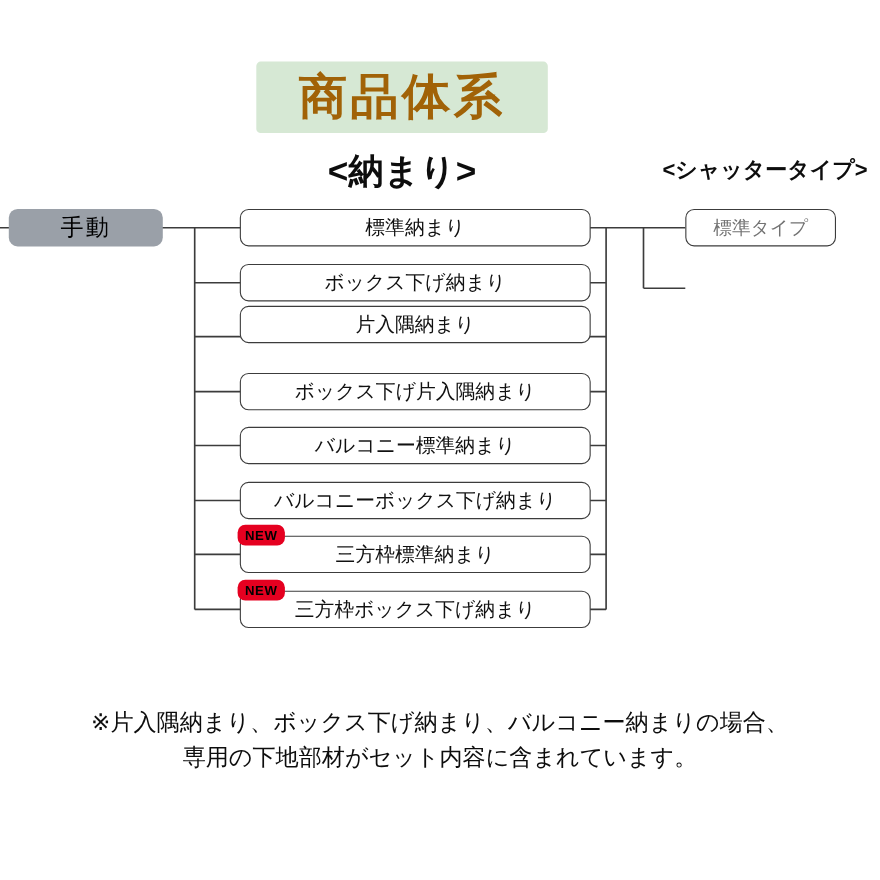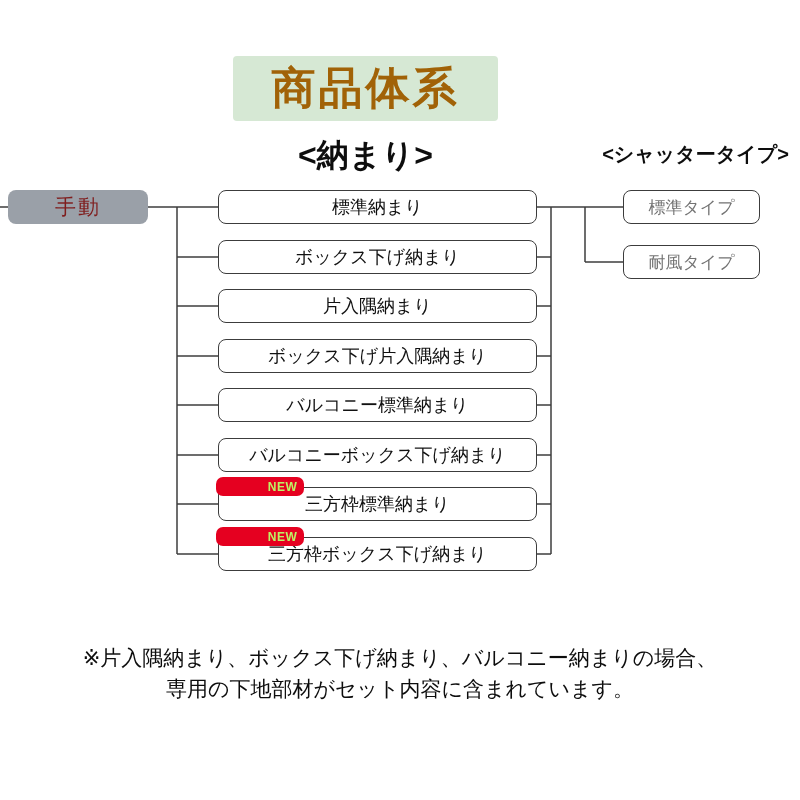--- a/index.html
+++ b/index.html
@@ -9,29 +9,29 @@
   .title-box{position:absolute;left:233px;top:56px;width:265px;height:65px;
              background:var(--title-bg,#d6e8d4);border-radius:4px;
              display:flex;align-items:center;justify-content:center;
              font-size:44px;font-weight:bold;letter-spacing:3px;color:#a16207;z-index:1;}
   .col-header{position:absolute;font-weight:bold;color:#0d0d0d;text-align:center;z-index:1;}
   .osamari-header{left:233px;top:134px;width:265px;font-size:32px;}
   .shutter-header{left:588px;top:141px;width:215px;font-size:20px;}
   .node{position:absolute;box-sizing:border-box;height:34px;border-radius:8px;
         display:flex;align-items:center;justify-content:center;z-index:1;}
   .root-node{left:8px;top:190px;width:140px;background:var(--root-fill,#9aa0a8);
-             color:#7f1d1d;font-size:21px;letter-spacing:2px;}
+             color:#000000;font-size:21px;letter-spacing:2px;}
   .mid-node{left:218px;width:319px;background:#fff;
             border:1.5px solid var(--line,#3c3c3c);font-size:18px;color:#111;}
   .right-node{left:623px;width:137px;background:#fff;
               border:1.5px solid var(--line,#3c3c3c);font-size:17px;color:#737373;}
   .badge{position:absolute;left:216px;width:43px;height:19px;
-         background:var(--badge-red,#e50020);border-radius:7px;color:#bef264;
+         background:var(--badge-red,#e50020);border-radius:7px;color:#000000;
          font-size:12px;font-weight:bold;display:flex;align-items:center;
-         justify-content:center;z-index:2;letter-spacing:.5px;padding-left:45px;}
+         justify-content:center;z-index:2;letter-spacing:.5px;}
   .footnote{position:absolute;left:50px;top:642px;width:700px;text-align:center;
             font-size:21px;line-height:31px;color:#0d0d0d;font-weight:500;z-index:1;}
 </style>
 </head>
 <body>
 
 <div class="canvas">
 
   <svg class="connectors" width="800" height="800" viewBox="0 0 800 800">
     <g stroke="#3c3c3c" stroke-width="1.5" fill="none">
@@ -65,31 +65,30 @@
 
   <div class="title-box">商品体系</div>
 
   <div class="col-header osamari-header">&lt;納まり&gt;</div>
   <div class="col-header shutter-header">&lt;シャッタータイプ&gt;</div>
 
   <div class="node root-node">手動</div>
 
   <div class="node mid-node" style="top:190px">標準納まり</div>
   <div class="node mid-node" style="top:240px">ボックス下げ納まり</div>
-  <div class="node mid-node" style="top:289px">片入隅納まり</div>
+  <div class="node mid-node" style="top:278px">片入隅納まり</div>
   <div class="node mid-node" style="top:339px">ボックス下げ片入隅納まり</div>
   <div class="node mid-node" style="top:388px">バルコニー標準納まり</div>
   <div class="node mid-node" style="top:438px">バルコニーボックス下げ納まり</div>
   <div class="node mid-node" style="top:487px">三方枠標準納まり</div>
   <div class="node mid-node" style="top:537px">三方枠ボックス下げ納まり</div>
 
   <div class="badge" style="top:477px">NEW</div>
   <div class="badge" style="top:527px">NEW</div>
 
   <div class="node right-node" style="top:190px">標準タイプ</div>
-  <div class="node right-node" style="top:245px">耐風タイプ</div>
 
   <div class="footnote">
     <div>※片入隅納まり、ボックス下げ納まり、バルコニー納まりの場合、</div>
     <div>専用の下地部材がセット内容に含まれています。</div>
   </div>
 
 </div>
 
 </body></html>

